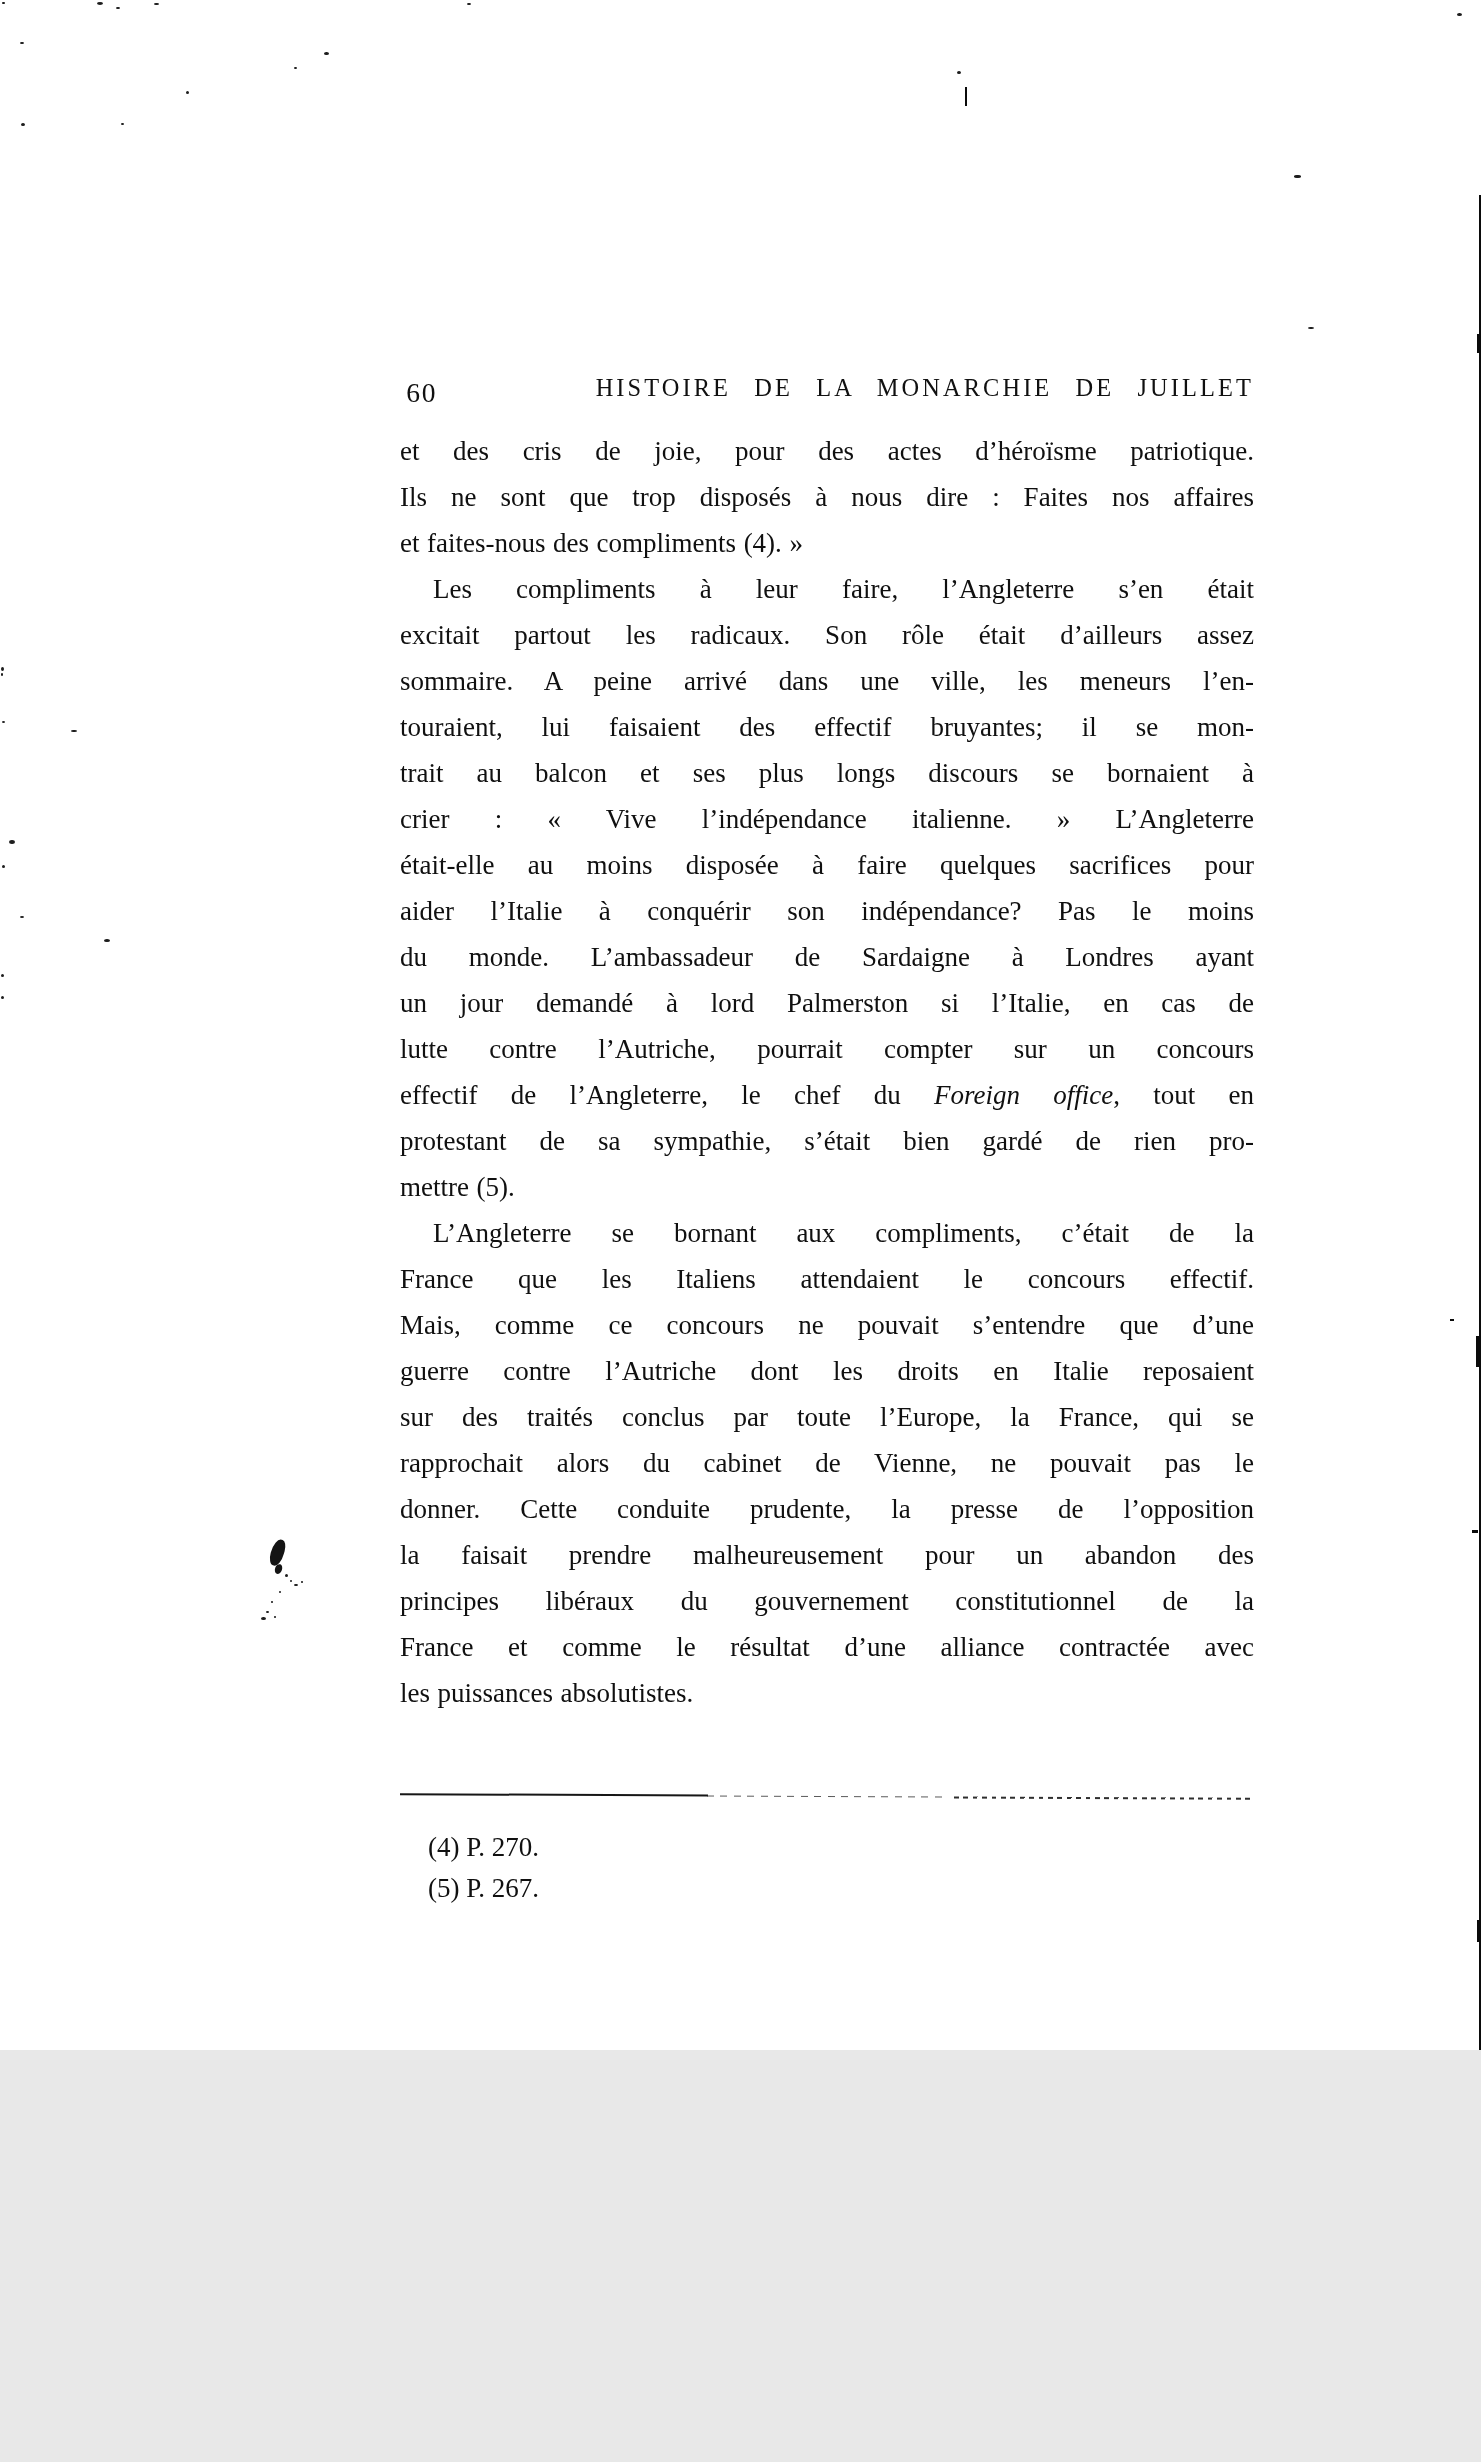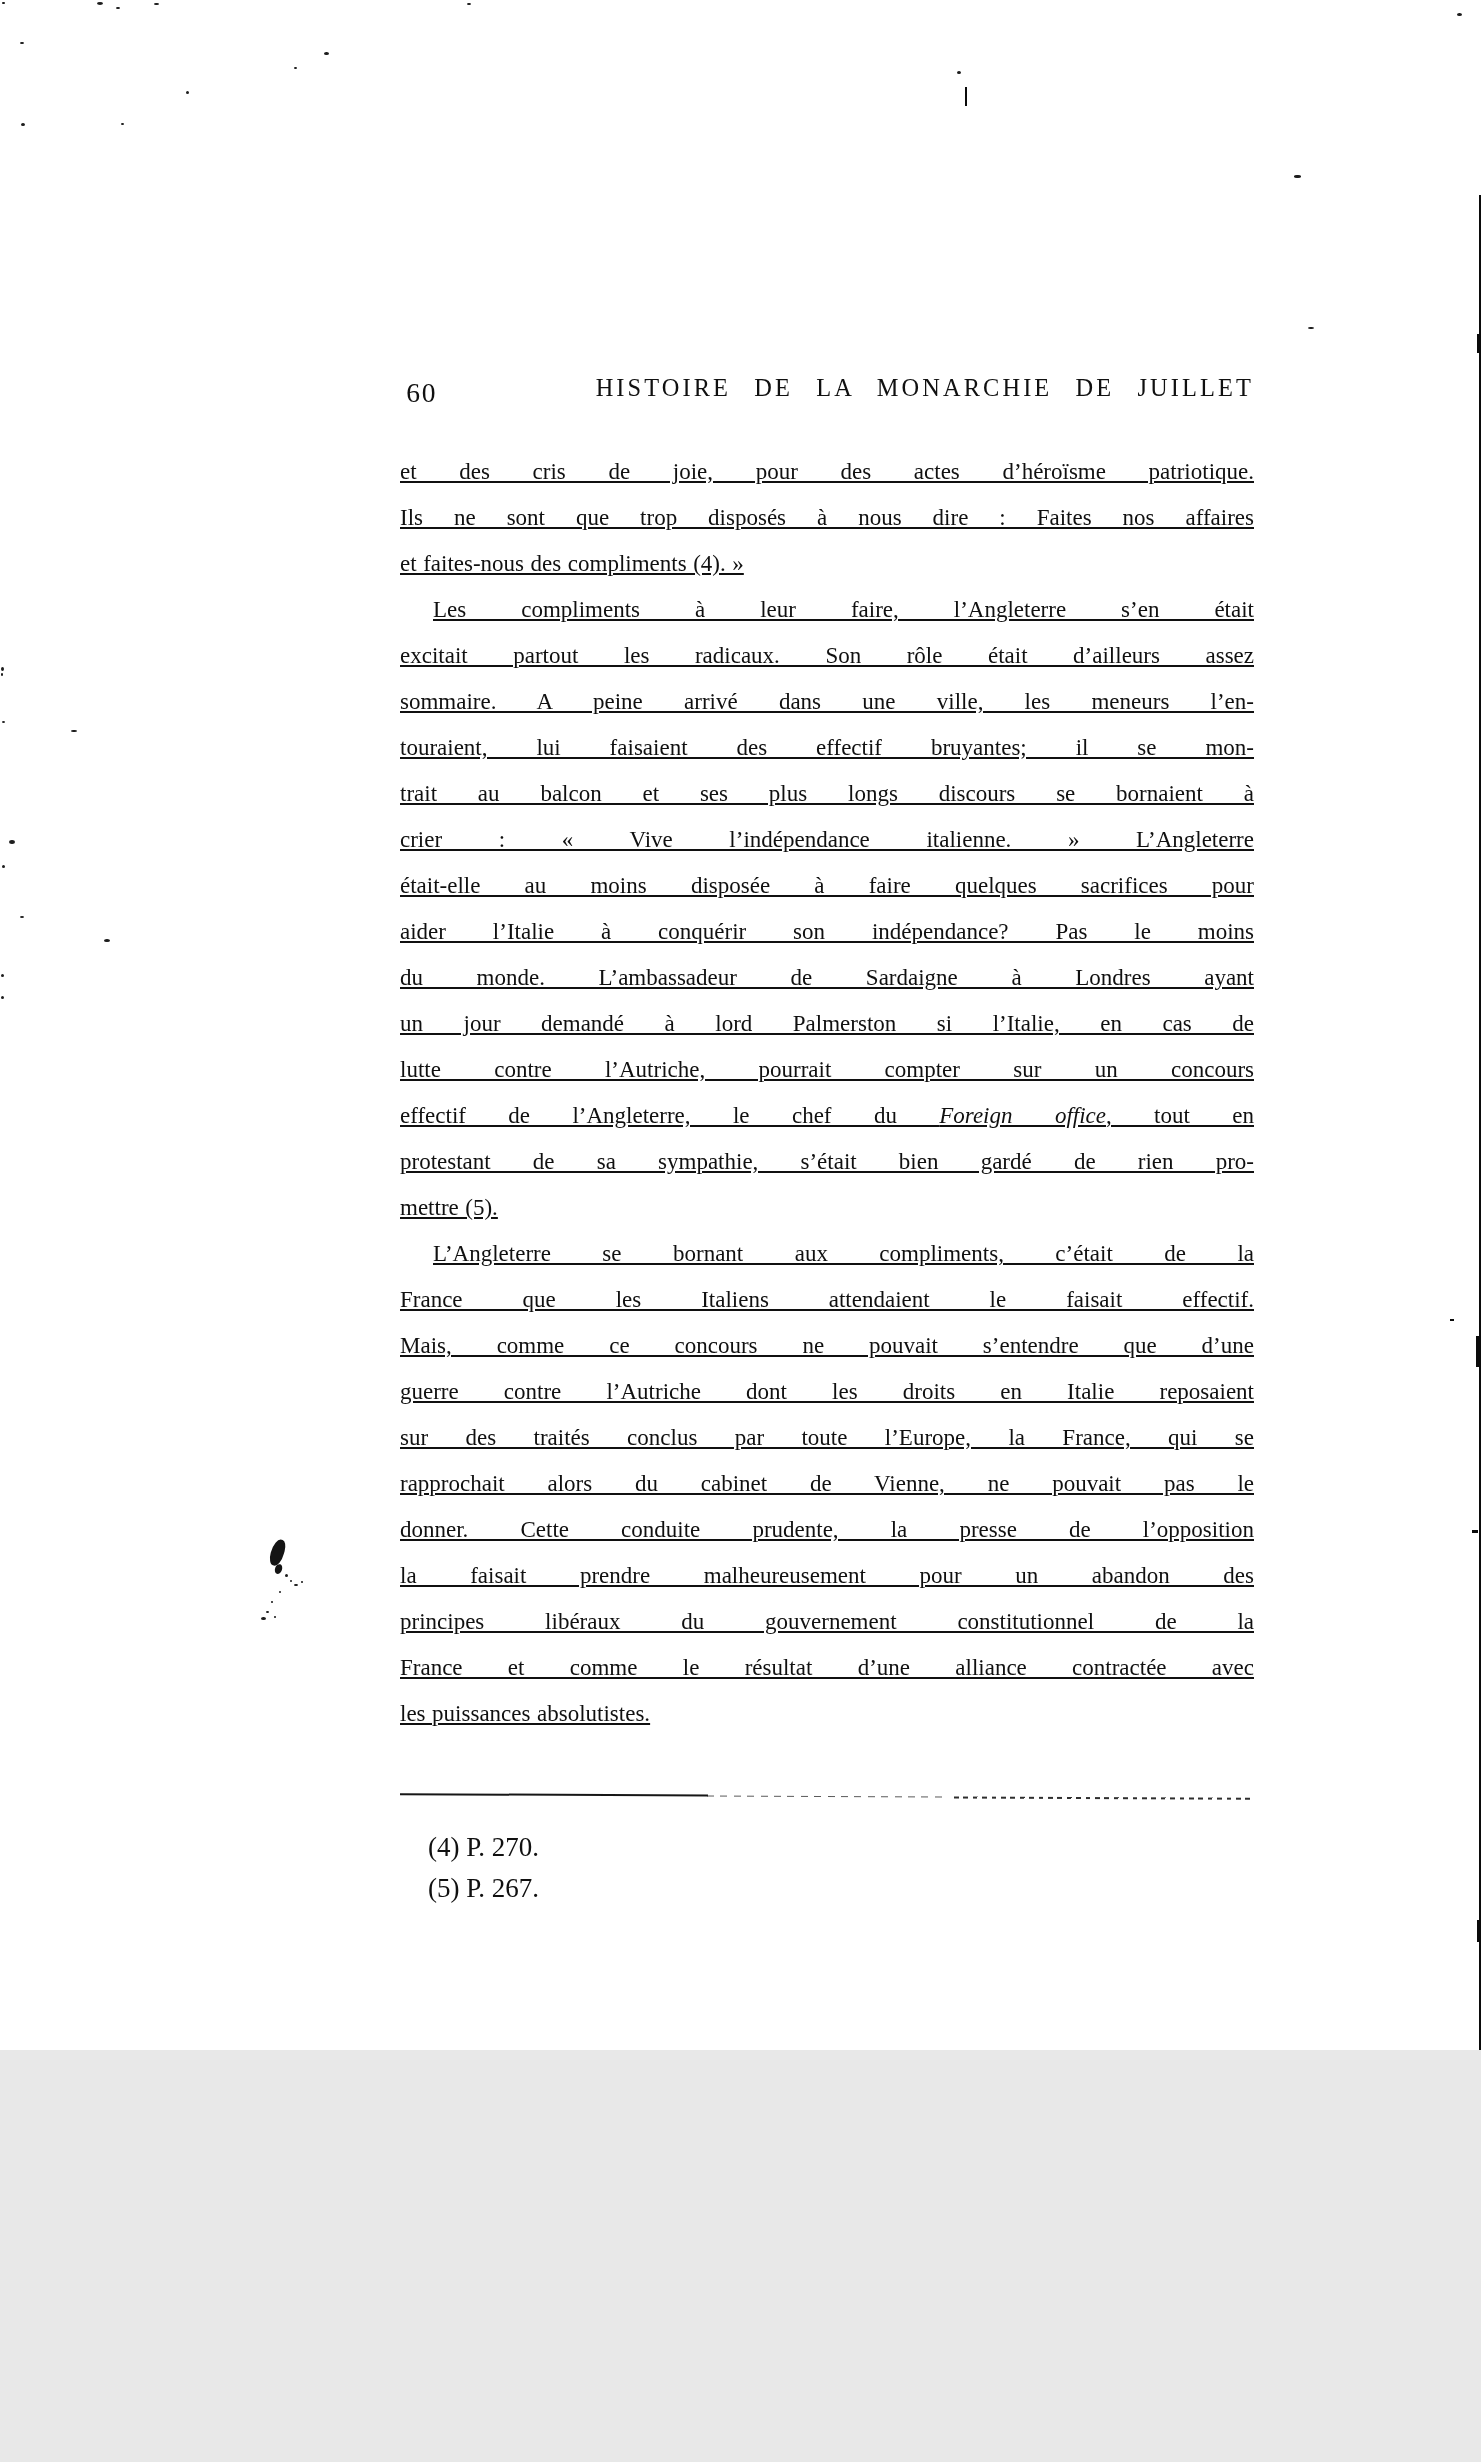--- a/index.html
+++ b/index.html
@@ -10,21 +10,21 @@
     overflow:hidden;
     font-family:"Liberation Serif","DejaVu Serif",serif;
     color:var(--ink,#101010);
   }
   .header { position:absolute; left:400px; top:374px; width:854px; height:36px; }
   .pagenum { position:absolute; left:6.3px; top:3.1px; font-size:27.5px; letter-spacing:1.6px; }
   .runtitle {
     position:absolute; left:31px; right:0; top:0;
     text-align:right; font-size:24.4px; letter-spacing:3.1px; word-spacing:14px;
   }
-  .body-text { position:absolute; left:400px; top:449px; width:854px; font-size:23px;text-decoration:underline; }
+  .body-text { position:absolute; left:400px; top:428px; width:854px; font-size:27px; }
   .line {
     height:46px; line-height:46px;
     text-align:justify; text-align-last:justify;
     white-space:nowrap; word-spacing:0.8px;
   }
   .line.endline { text-align-last:left; }
   .line.indent { padding-left:33px; }
   .line i { font-style:italic; }
 
   .fnsep { position:absolute; left:400px; top:1794px; width:850px; height:6.3px; transform:rotate(0.25deg); }
@@ -69,21 +69,21 @@
       <div class="line">crier : « Vive l’indépendance italienne. » L’Angleterre</div>
       <div class="line">était-elle au moins disposée à faire quelques sacrifices pour</div>
       <div class="line">aider l’Italie à conquérir son indépendance? Pas le moins</div>
       <div class="line">du monde. L’ambassadeur de Sardaigne à Londres ayant</div>
       <div class="line">un jour demandé à lord Palmerston si l’Italie, en cas de</div>
       <div class="line">lutte contre l’Autriche, pourrait compter sur un concours</div>
       <div class="line"><span>effectif de l’Angleterre, le chef du </span><i>Foreign office</i><span>, tout en</span></div>
       <div class="line">protestant de sa sympathie, s’était bien gardé de rien pro-</div>
       <div class="line endline">mettre (5).</div>
       <div class="line indent">L’Angleterre se bornant aux compliments, c’était de la</div>
-      <div class="line">France que les Italiens attendaient le faisait effectif.</div>
+      <div class="line">France que les Italiens attendaient le concours effectif.</div>
       <div class="line">Mais, comme ce concours ne pouvait s’entendre que d’une</div>
       <div class="line">guerre contre l’Autriche dont les droits en Italie reposaient</div>
       <div class="line">sur des traités conclus par toute l’Europe, la France, qui se</div>
       <div class="line">rapprochait alors du cabinet de Vienne, ne pouvait pas le</div>
       <div class="line">donner. Cette conduite prudente, la presse de l’opposition</div>
       <div class="line">la faisait prendre malheureusement pour  un  abandon  des</div>
       <div class="line">principes libéraux du gouvernement constitutionnel de la</div>
       <div class="line">France et comme le résultat d’une alliance contractée avec</div>
       <div class="line endline">les puissances absolutistes.</div>
     </div>

